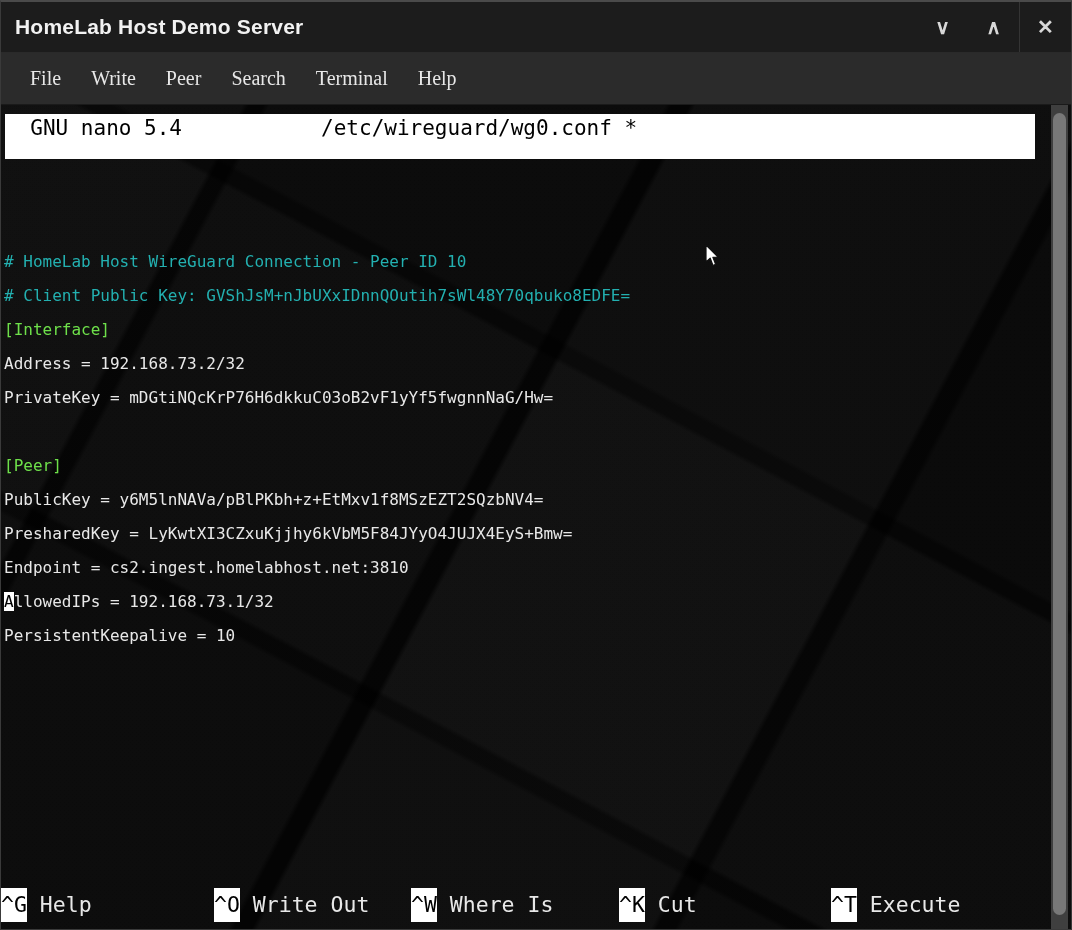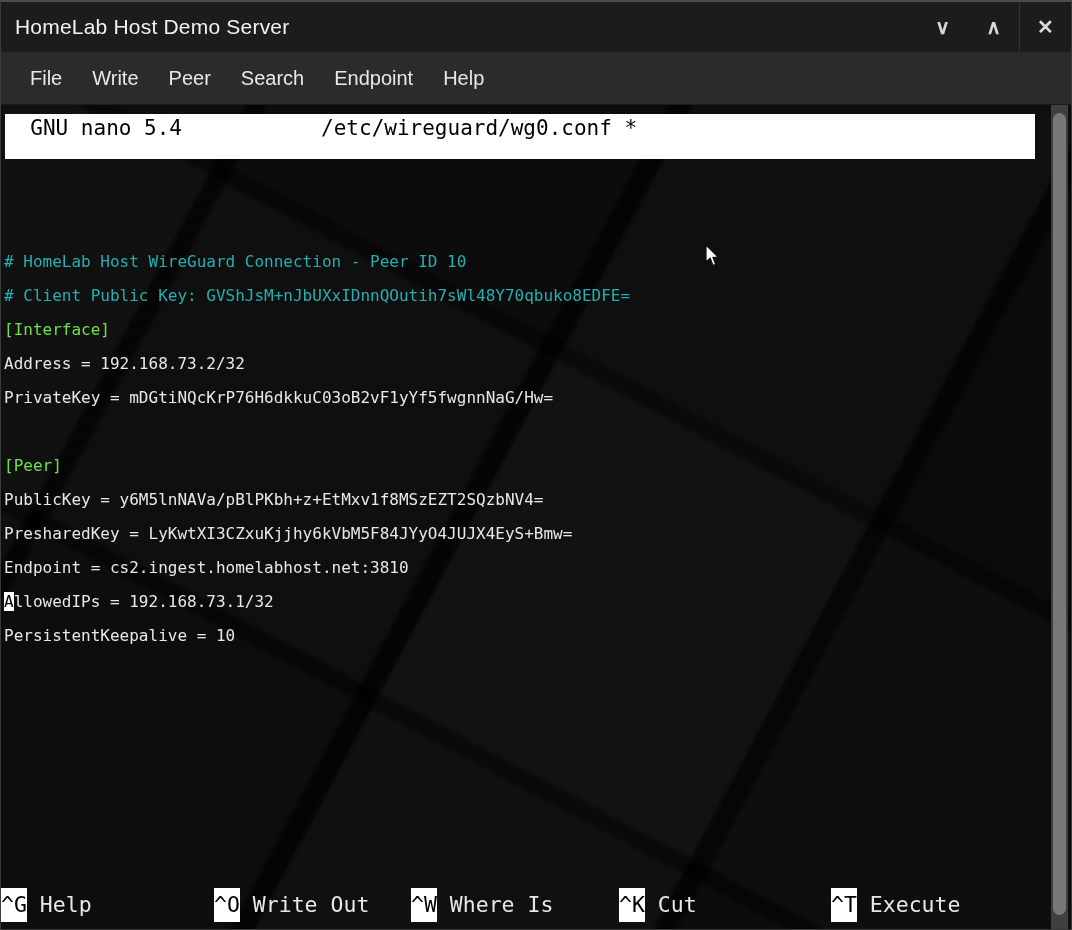--- a/index.html
+++ b/index.html
@@ -33,21 +33,21 @@
     background: #1c1c1c;
     display: flex;
     align-items: center;
     border-bottom: 1px solid #2a2a2a;
   }
   #title-text {
     margin-left: 14px;
     color: #f2f2f2;
     font-family: "Liberation Sans", sans-serif;
     font-size: 21px;
-    font-weight: normal;
+    font-weight: bold;
     letter-spacing: 0.2px;
     white-space: nowrap;
     text-align: center;
   }
   #win-buttons {
     margin-left: auto;
     display: flex;
     align-items: stretch;
     height: 50px;
   }
@@ -71,21 +71,21 @@
   #menubar {
     height: 51px;
     background: #2b2b2b;
     display: flex;
     align-items: center;
     padding-left: 16px;
     border-bottom: 1px solid #1a1a1a;
   }
   .menu-item {
     color: #e8e8e8;
-    font-family: Liberation Sans, sans-serif;
+    font-family: Liberation Serif, serif;
     font-size: 20px;
     padding: 4px 13px;
     margin-right: 4px;
     cursor: default;
     user-select: none;
     white-space: nowrap;
   }
 
   
   #terminal {
@@ -196,21 +196,21 @@
       <div class="win-btn">∧</div>
       <div class="win-btn sep">✕</div>
     </div>
   </div>
 
   <div id="menubar">
     <div class="menu-item">File</div>
     <div class="menu-item">Write</div>
     <div class="menu-item">Peer</div>
     <div class="menu-item">Search</div>
-    <div class="menu-item">Endpoint</div>
+    <div class="menu-item">Terminal</div>
     <div class="menu-item">Help</div>
   </div>
 
   <div id="terminal">
 
     <div id="nano-header">  GNU nano 5.4           /etc/wireguard/wg0.conf *</div>
 
     <div id="nano-text"><div class="line"><span class="c-comment"># HomeLab Host WireGuard Connection - Peer ID 10</span></div><div class="line"><span class="c-comment"># Client Public Key: GVShJsM+nJbUXxIDnnQOutih7sWl48Y70qbuko8EDFE=</span></div><div class="line"><span class="c-section">[Interface]</span></div><div class="line"><span class="c-plain">Address = 192.168.73.2/32</span></div><div class="line"><span class="c-plain">PrivateKey = mDGtiNQcKrP76H6dkkuC03oB2vF1yYf5fwgnnNaG/Hw=</span></div><div class="line"><span class="c-plain">&nbsp;</span></div><div class="line"><span class="c-section">[Peer]</span></div><div class="line"><span class="c-plain">PublicKey = y6M5lnNAVa/pBlPKbh+z+EtMxv1f8MSzEZT2SQzbNV4=</span></div><div class="line"><span class="c-plain">PresharedKey = LyKwtXI3CZxuKjjhy6kVbM5F84JYyO4JUJX4EyS+Bmw=</span></div><div class="line"><span class="c-plain">Endpoint = cs2.ingest.homelabhost.net:3810</span></div><div class="line"><span class="cursor-block">A</span><span class="c-plain">llowedIPs = 192.168.73.1/32</span></div><div class="line"><span class="c-plain">PersistentKeepalive = 10</span></div></div>
 
     <div id="nano-help">

